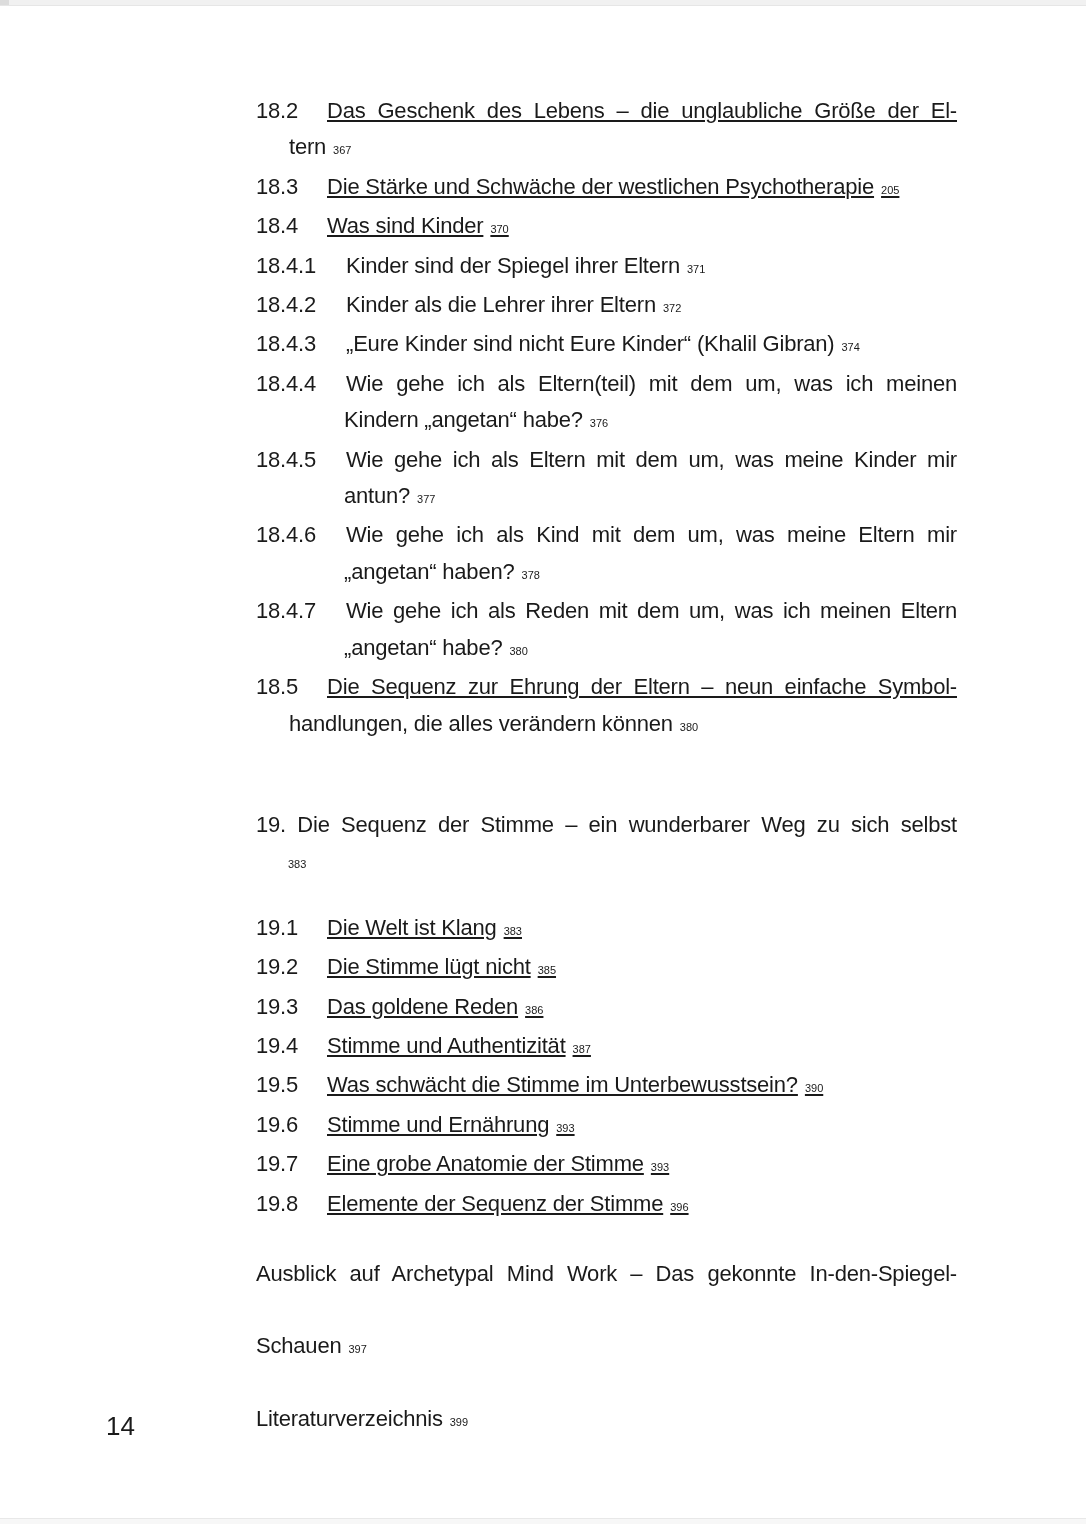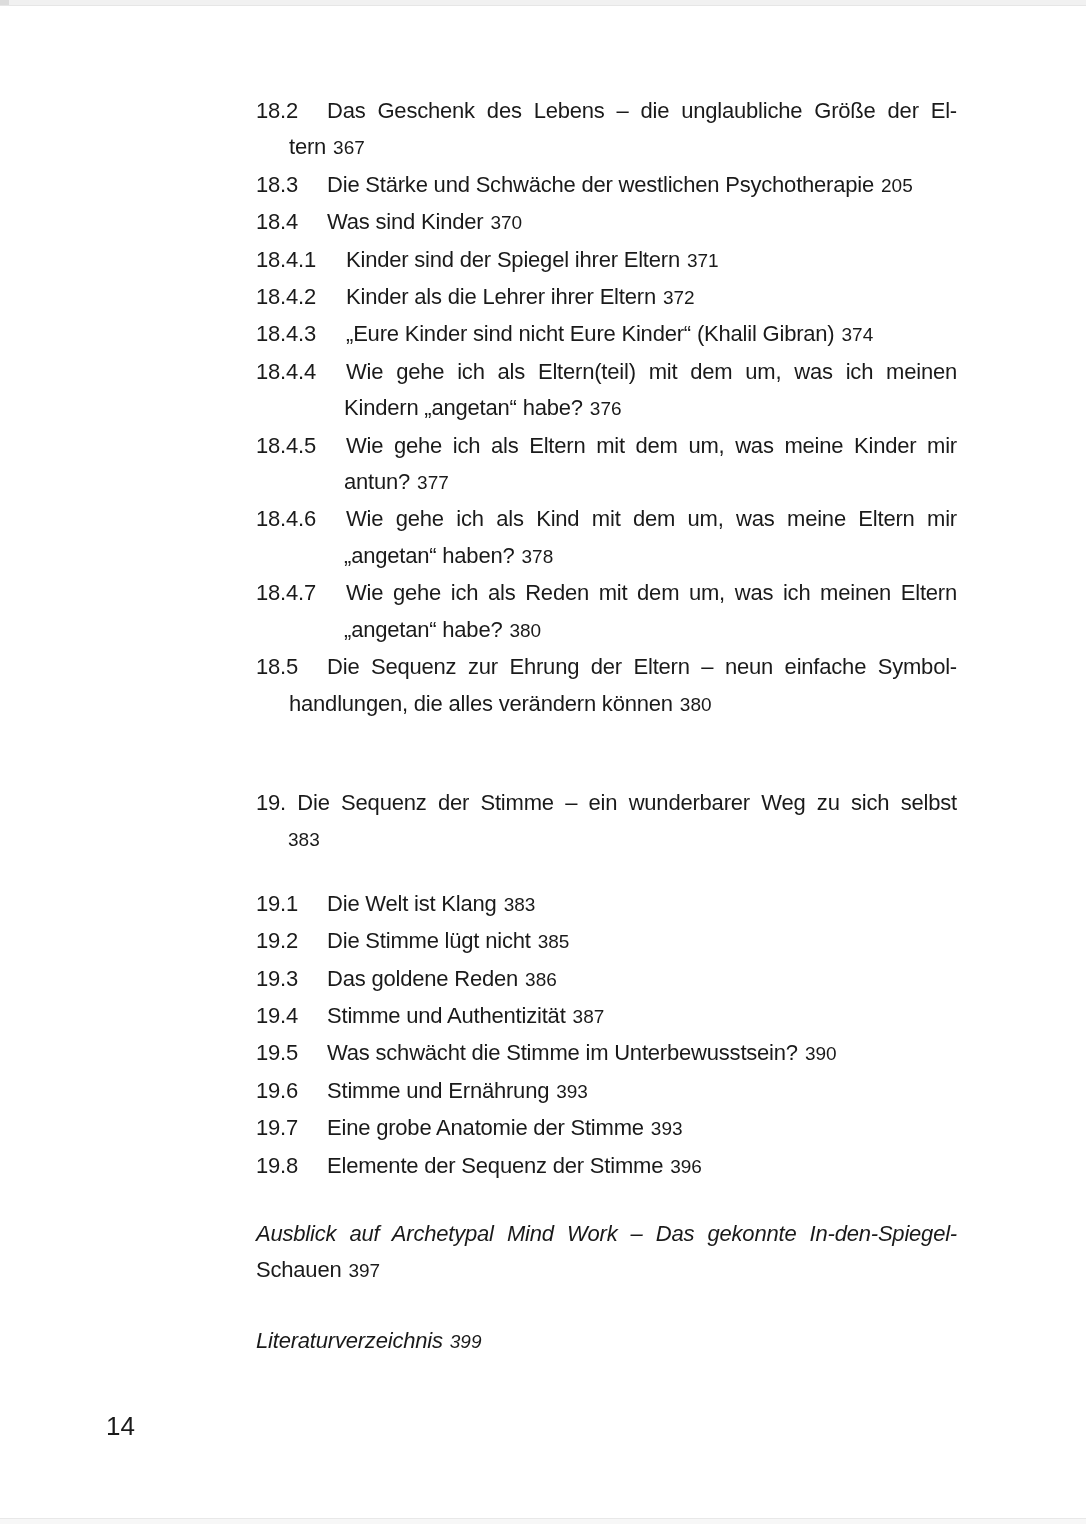--- a/index.html
+++ b/index.html
@@ -44,32 +44,32 @@
     position: absolute; left: 0; top: 0;
     white-space: nowrap;
   }
   .line { white-space: nowrap; }
   .line.justify {
     white-space: normal;
     text-align: justify;
     text-align-last: justify;
   }
   
-  .entry.l2 .line.first      { padding-left: 71px; }
+  .entry.l2 .line.first      { padding-left: 71px; text-decoration: underline; }
   .entry.l3 .line.first      { padding-left: 90px; }
   .entry.chapter .line.first { padding-left: 0; }
-  .entry.plain .line.first   { padding-left: 0; font-style: italic; }
+  .entry.plain .line.first   { padding-left: 0; }
   
   .entry.l2 .line.cont      { padding-left: 33px; }
   .entry.l3 .line.cont      { padding-left: 88px; }
   .entry.chapter .line.cont { padding-left: 25px; }
-  .entry.plain .line.cont   { padding-left: 0; }
+  .entry.plain .line.cont   { padding-left: 0; margin-top: 36px; }
   .num-inline { white-space: nowrap; }
   .pg {
-    font-size: 19px;
+    font-size: 11px;
     letter-spacing: 0;
     margin-left: 7px;
   }
   .footer-page-number {
     position: absolute; left: 106px; top: 1408px;
     font-size: 26px; line-height: 36.4px;
     color: #1a1a1a;
   }
 </style>
 </head>

